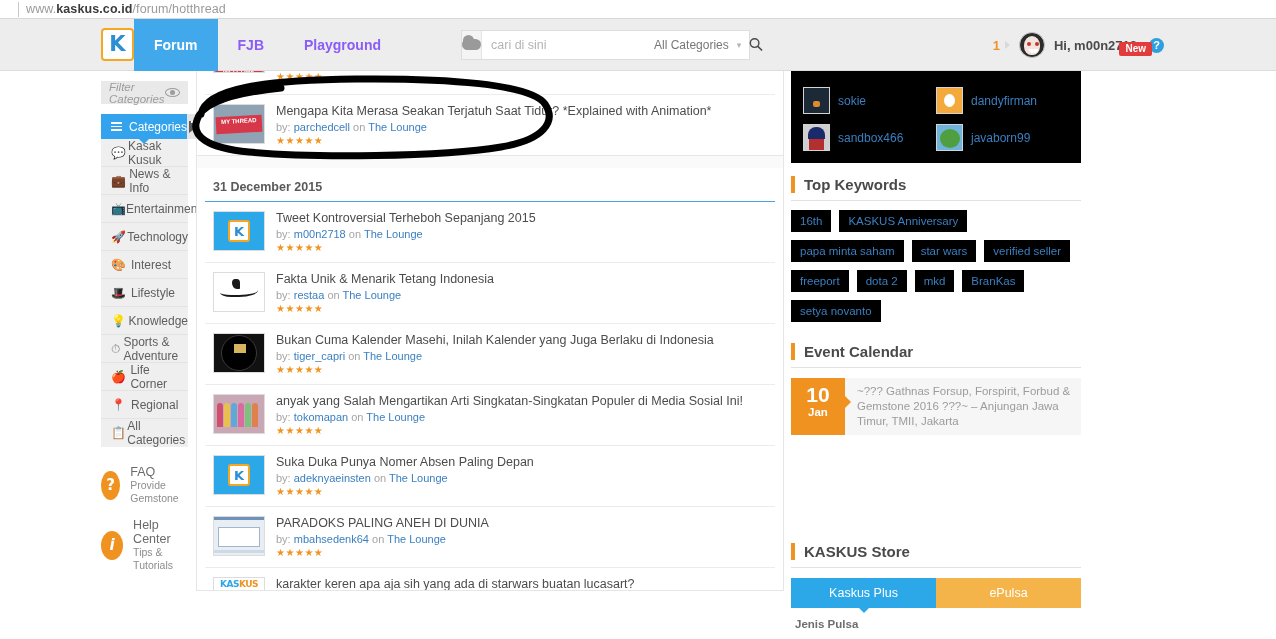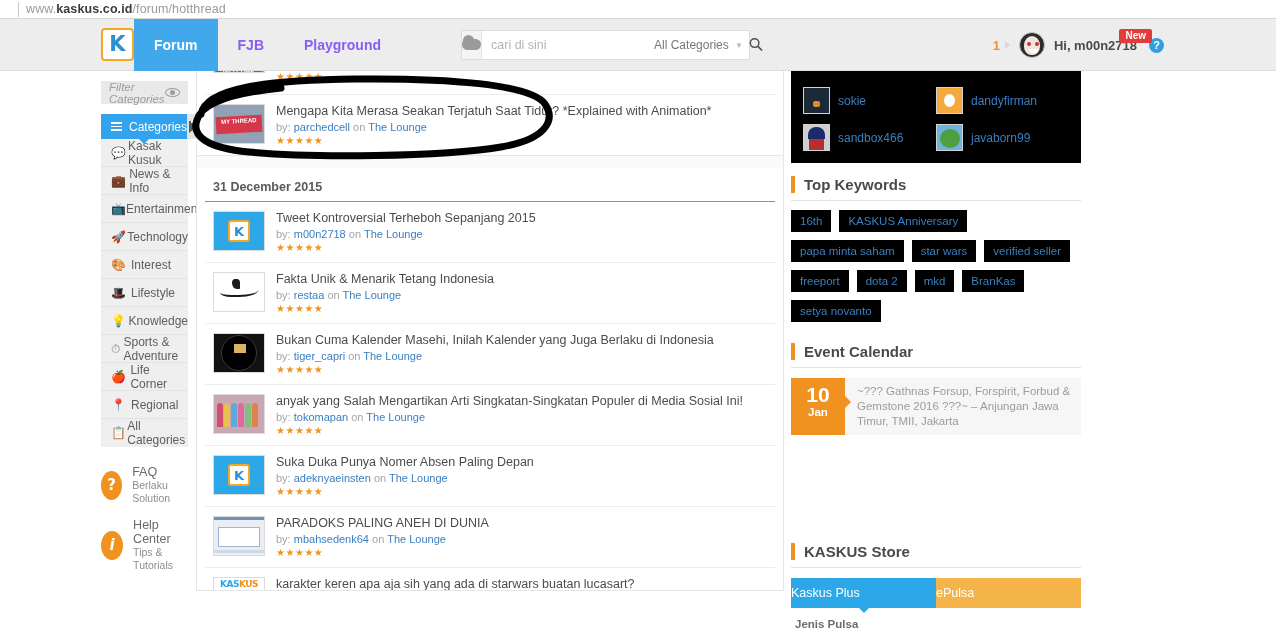--- a/index.html
+++ b/index.html
@@ -82,21 +82,21 @@
                border-bottom:4px solid transparent; margin:0 9px 0 5px; }
   .avatar-hd { width:26px;height:26px;border-radius:50%;background:#2b2b2b;
                overflow:hidden; position:relative; border:1px solid #ccc; }
   .avatar-hd .face { position:absolute; left:4px; top:3px; width:16px;height:19px;
                      background:#f3e4dd; border-radius:50% 50% 45% 45%; }
   .avatar-hd .eye { position:absolute; width:4px;height:4px;background:#c0392b;border-radius:50%; top:9px;}
   .avatar-hd .eye.l{left:7px} .avatar-hd .eye.r{left:15px}
   .avatar-hd .mouth{position:absolute;left:9px;top:16px;width:9px;height:4px;background:#fff;border-radius:0 0 4px 4px;}
   .hi-name { font-size:13px; color:#4a4a4a; margin-left:9px; font-weight:600; }
   .new-badge {
-    position:absolute; right:12px; top:10px; background:#e23b3b; color:#fff;
+    position:absolute; right:12px; top:23px; background:#e23b3b; color:#fff;
     font-size:10px; font-weight:700; padding:1px 6px 2px; border-radius:2px;
   }
   .q-help { width:15px;height:15px;border-radius:50%;background:#2f9fe0;color:#fff;
             font-size:11px;font-weight:700; display:flex;align-items:center;justify-content:center;
             margin-left:12px; }
 
   
   #page { display:flex; height: 568px; }
 
   
@@ -214,21 +214,21 @@
   .ev-row { display:flex; margin-top:10px; background:#f6f6f6; }
   .ev-date { width:54px;flex:0 0 54px; background:#f0921f; color:#fff; text-align:center;
              padding:6px 0 8px; position:relative;}
   .ev-date .d { font-size:21px; font-weight:700; line-height:22px;}
   .ev-date .m { font-size:11.5px; font-weight:700;}
   .ev-date:after{content:"";position:absolute;right:-6px;top:18px;width:0;height:0;
                  border-top:6px solid transparent;border-bottom:6px solid transparent;
                  border-left:6px solid #f0921f;}
   .ev-txt { padding:6px 10px 6px 12px; font-size:11.5px; color:#9c9c9c; line-height:15px;}
   .store-tabs { display:flex; margin-top:10px; }
-  .store-tab { flex:1; text-align:left; padding:8px 0; font-size:12.5px; color:#fff; cursor:pointer;}
+  .store-tab { flex:1; text-align:center; padding:8px 0; font-size:12.5px; color:#fff; cursor:pointer;}
   .store-tab.blue{background:#2ca8e8; position:relative;}
   .store-tab.blue:after{content:"";position:absolute;left:50%;margin-left:-5px;bottom:-5px;
                         width:0;height:0;border-left:5px solid transparent;border-right:5px solid transparent;
                         border-top:5px solid #2ca8e8;}
   .store-tab.orange{background:#f5b44a;}
   .store-sub { font-size:11.5px; color:#6d6d6d; font-weight:700; padding:10px 0 0 4px;}
 </style>
 </head>
 <body>
 
@@ -353,21 +353,21 @@
           <span class="ci">📋</span>
           <span>All Categories</span>
         </div>
     </div>
 
     <div class="help-links">
       <div class="help-row">
         <span class="help-circ">?</span>
         <span class="help-txt">
           <span class="t1" style="display:block">FAQ</span>
-          <span class="t2" style="display:block">Berlaku Solution</span>
+          <span class="t2" style="display:block">Provide Gemstone</span>
         </span>
       </div>
       <div class="help-row">
         <span class="help-circ" style="font-style:italic">i</span>
         <span class="help-txt">
           <span class="t1" style="display:block">Help Center</span>
           <span class="t2" style="display:block">Tips &amp; Tutorials</span>
         </span>
       </div>
     </div>

